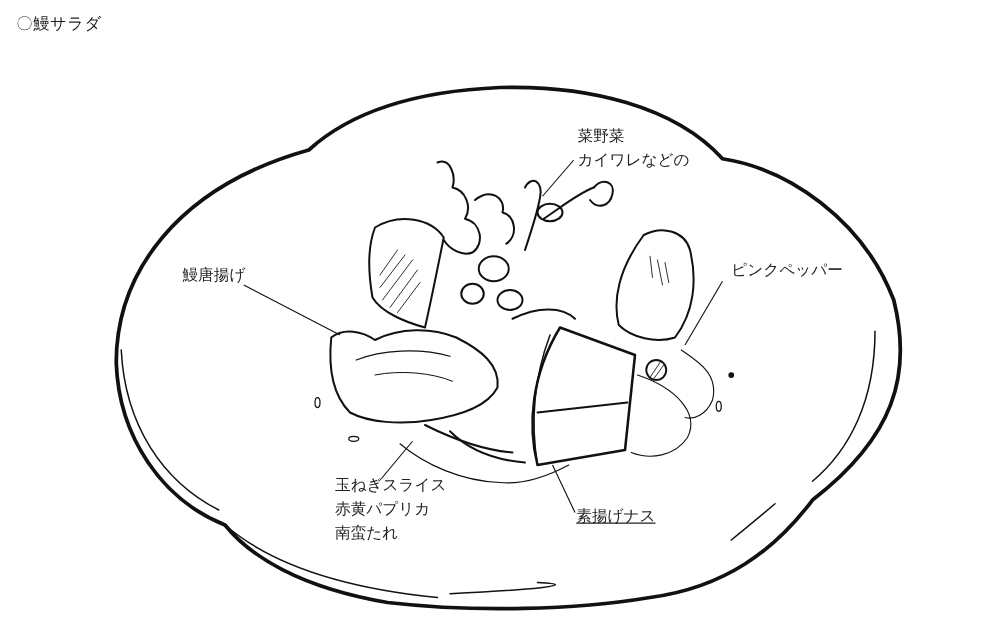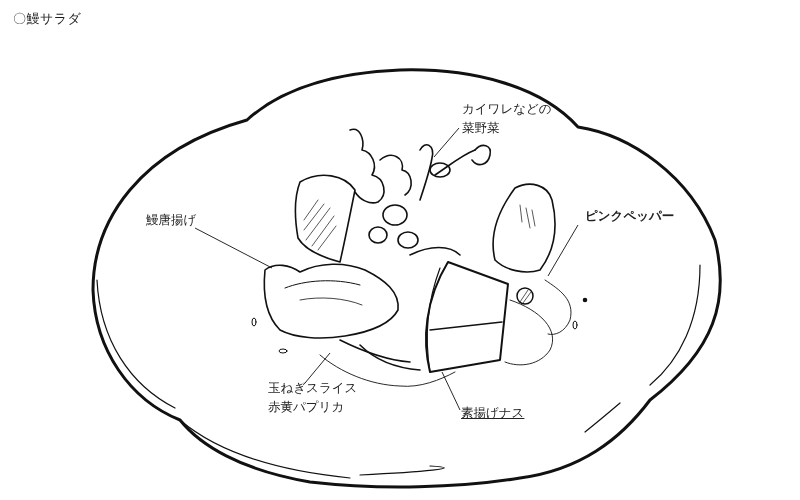--- a/index.html
+++ b/index.html
@@ -91,32 +91,33 @@
   <g stroke="#111" stroke-width="0.9" fill="none">
     <line x1="459" y1="128" x2="434" y2="157"></line>
     <line x1="195" y1="228" x2="272" y2="268"></line>
     <line x1="578" y1="225" x2="548" y2="276"></line>
     <line x1="305" y1="383" x2="330" y2="353"></line>
     <line x1="460" y1="410" x2="442" y2="372"></line>
   </g>
 </svg>
 
 <div class="label" style="left:462px; top:99px;">
+  <div>菜野菜</div>
   <div>カイワレなどの</div>
-  <div>菜野菜</div>
 </div>
 
 <div class="label" style="left:146px; top:210px;">
   <div>鰻唐揚げ</div>
 </div>
 
-<div class="label" style="left:585px; top:206px;font-weight:bold;">
+<div class="label" style="left:585px; top:206px;">
   <div>ピンクペッパー</div>
 </div>
 
 <div class="label" style="left:268px; top:378px;">
   <div>玉ねぎスライス</div>
   <div>赤黄パプリカ</div>
+  <div>南蛮たれ</div>
 </div>
 
 <div class="label" style="left:461px; top:403px;text-decoration:underline;">
   <div>素揚げナス</div>
 </div>
 
 </body></html>

